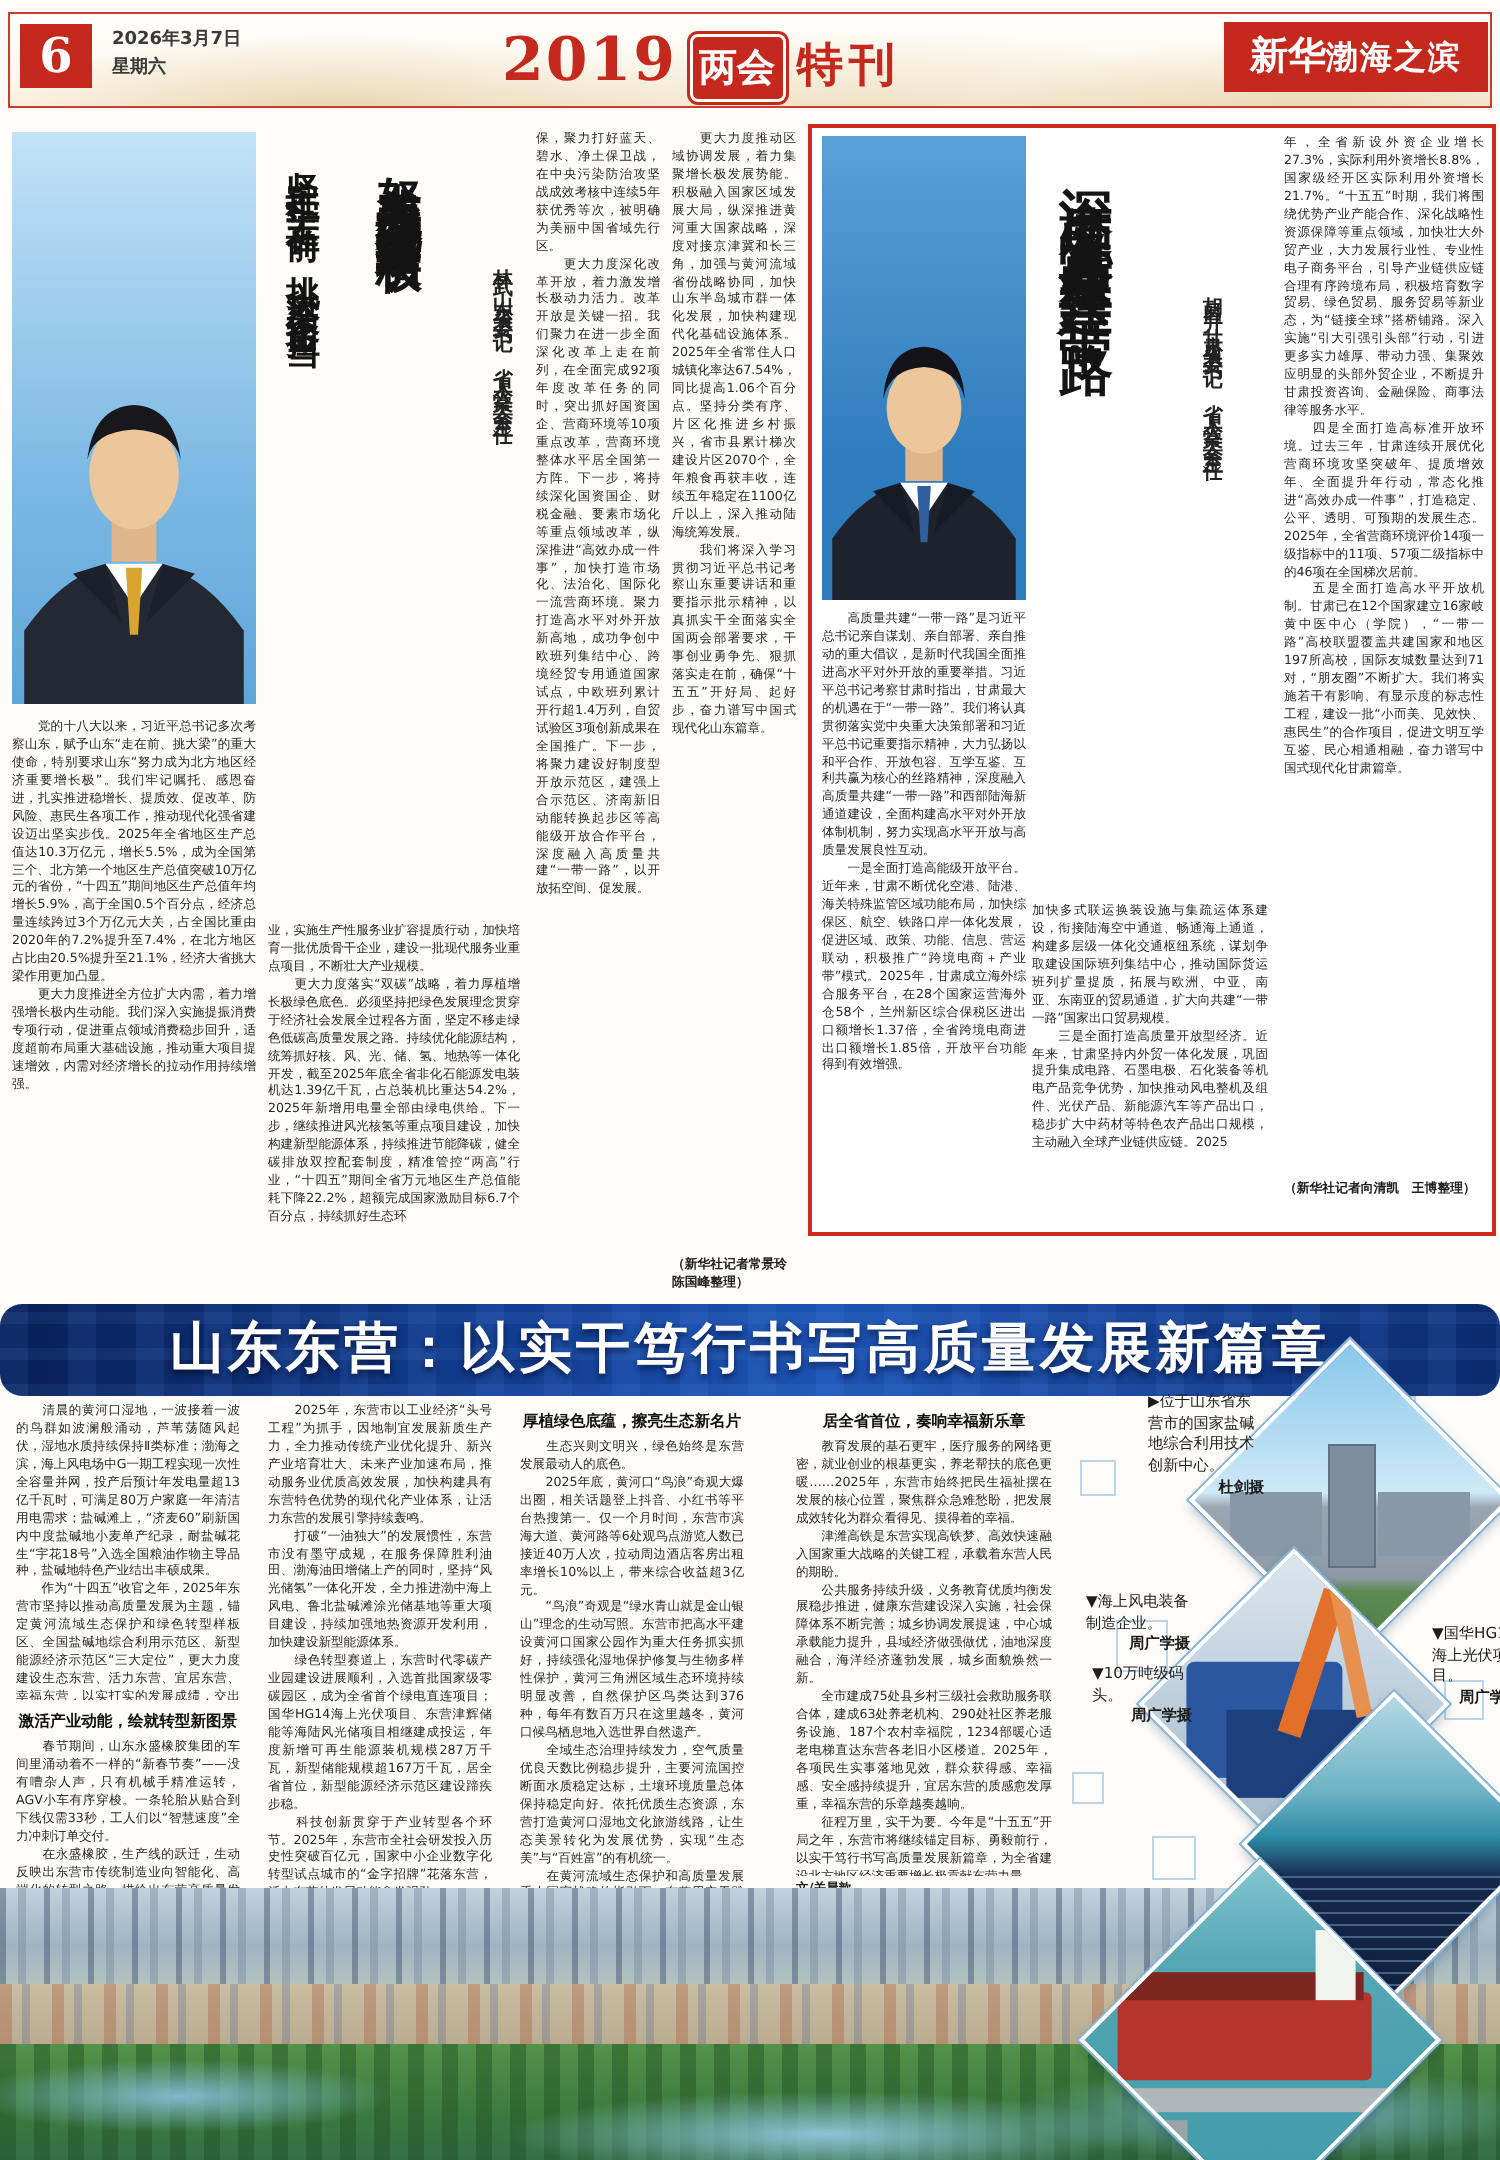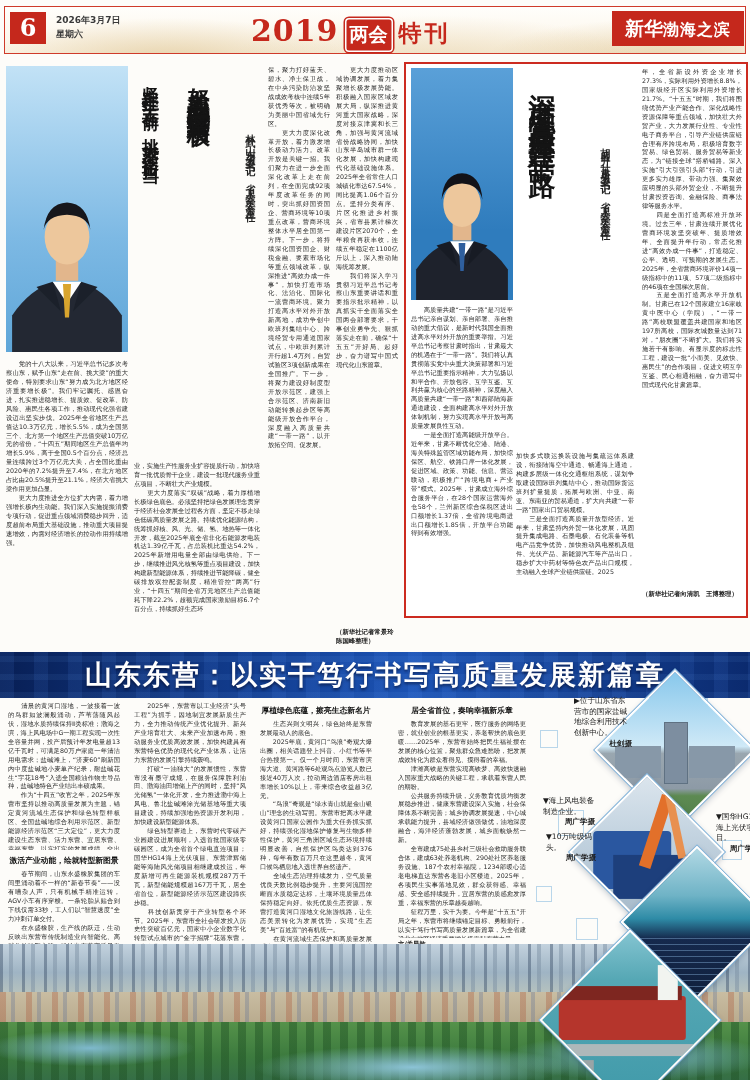--- a/index.html
+++ b/index.html
@@ -31,21 +31,21 @@
   .portrait{overflow:hidden;}
   .portrait svg{display:block;width:100%;height:100%;}
   
   .hl{font-weight:bold;color:#141414;}
   .redbox{border:2px solid #cc2b20;background:#fff;}
   
   .banner{left:0;top:652px;width:750px;height:46px;
     background:
       repeating-linear-gradient(90deg, rgba(90,150,255,.10) 0 14px, transparent 14px 34px),
       repeating-linear-gradient(0deg, rgba(120,180,255,.08) 0 6px, transparent 6px 18px),
-      linear-gradient(90deg,#081f55,#123e92 35%,#1c53b4 55%,#0b2a6e);}
+      linear-gradient(90deg,#081f55,#123e92 35%,#1c53b4 55%,#0b2a6e); border-radius: 11px;}
   .banner-text{width:100%;text-align:center;line-height:46px;color:#fff;font-size:27px;
     font-weight:bold;letter-spacing:2px;text-shadow:0 2px 3px rgba(0,0,20,.55);}
   .subhead{font-size:7.8px;font-weight:bold;color:#111;text-align:center;margin:5px 0 4px 0;white-space:nowrap;}
   
   .sq{position:absolute;border:1px solid #b9d6ea;}
   .diamond{position:absolute;transform:rotate(45deg);overflow:hidden;border:2px solid #fff;
     box-shadow:0 0 0 1px #85b4da,2px 2px 6px rgba(0,30,70,.25);z-index:6;}
   .diamond .ph{position:absolute;left:-30%;top:-30%;width:160%;height:160%;transform:rotate(-45deg);}
   .cap{font-size:7.6px;line-height:1.4;color:#1d1d1d;z-index:7;}
   .cap b{display:block;text-align:right;font-size:7.6px;}

